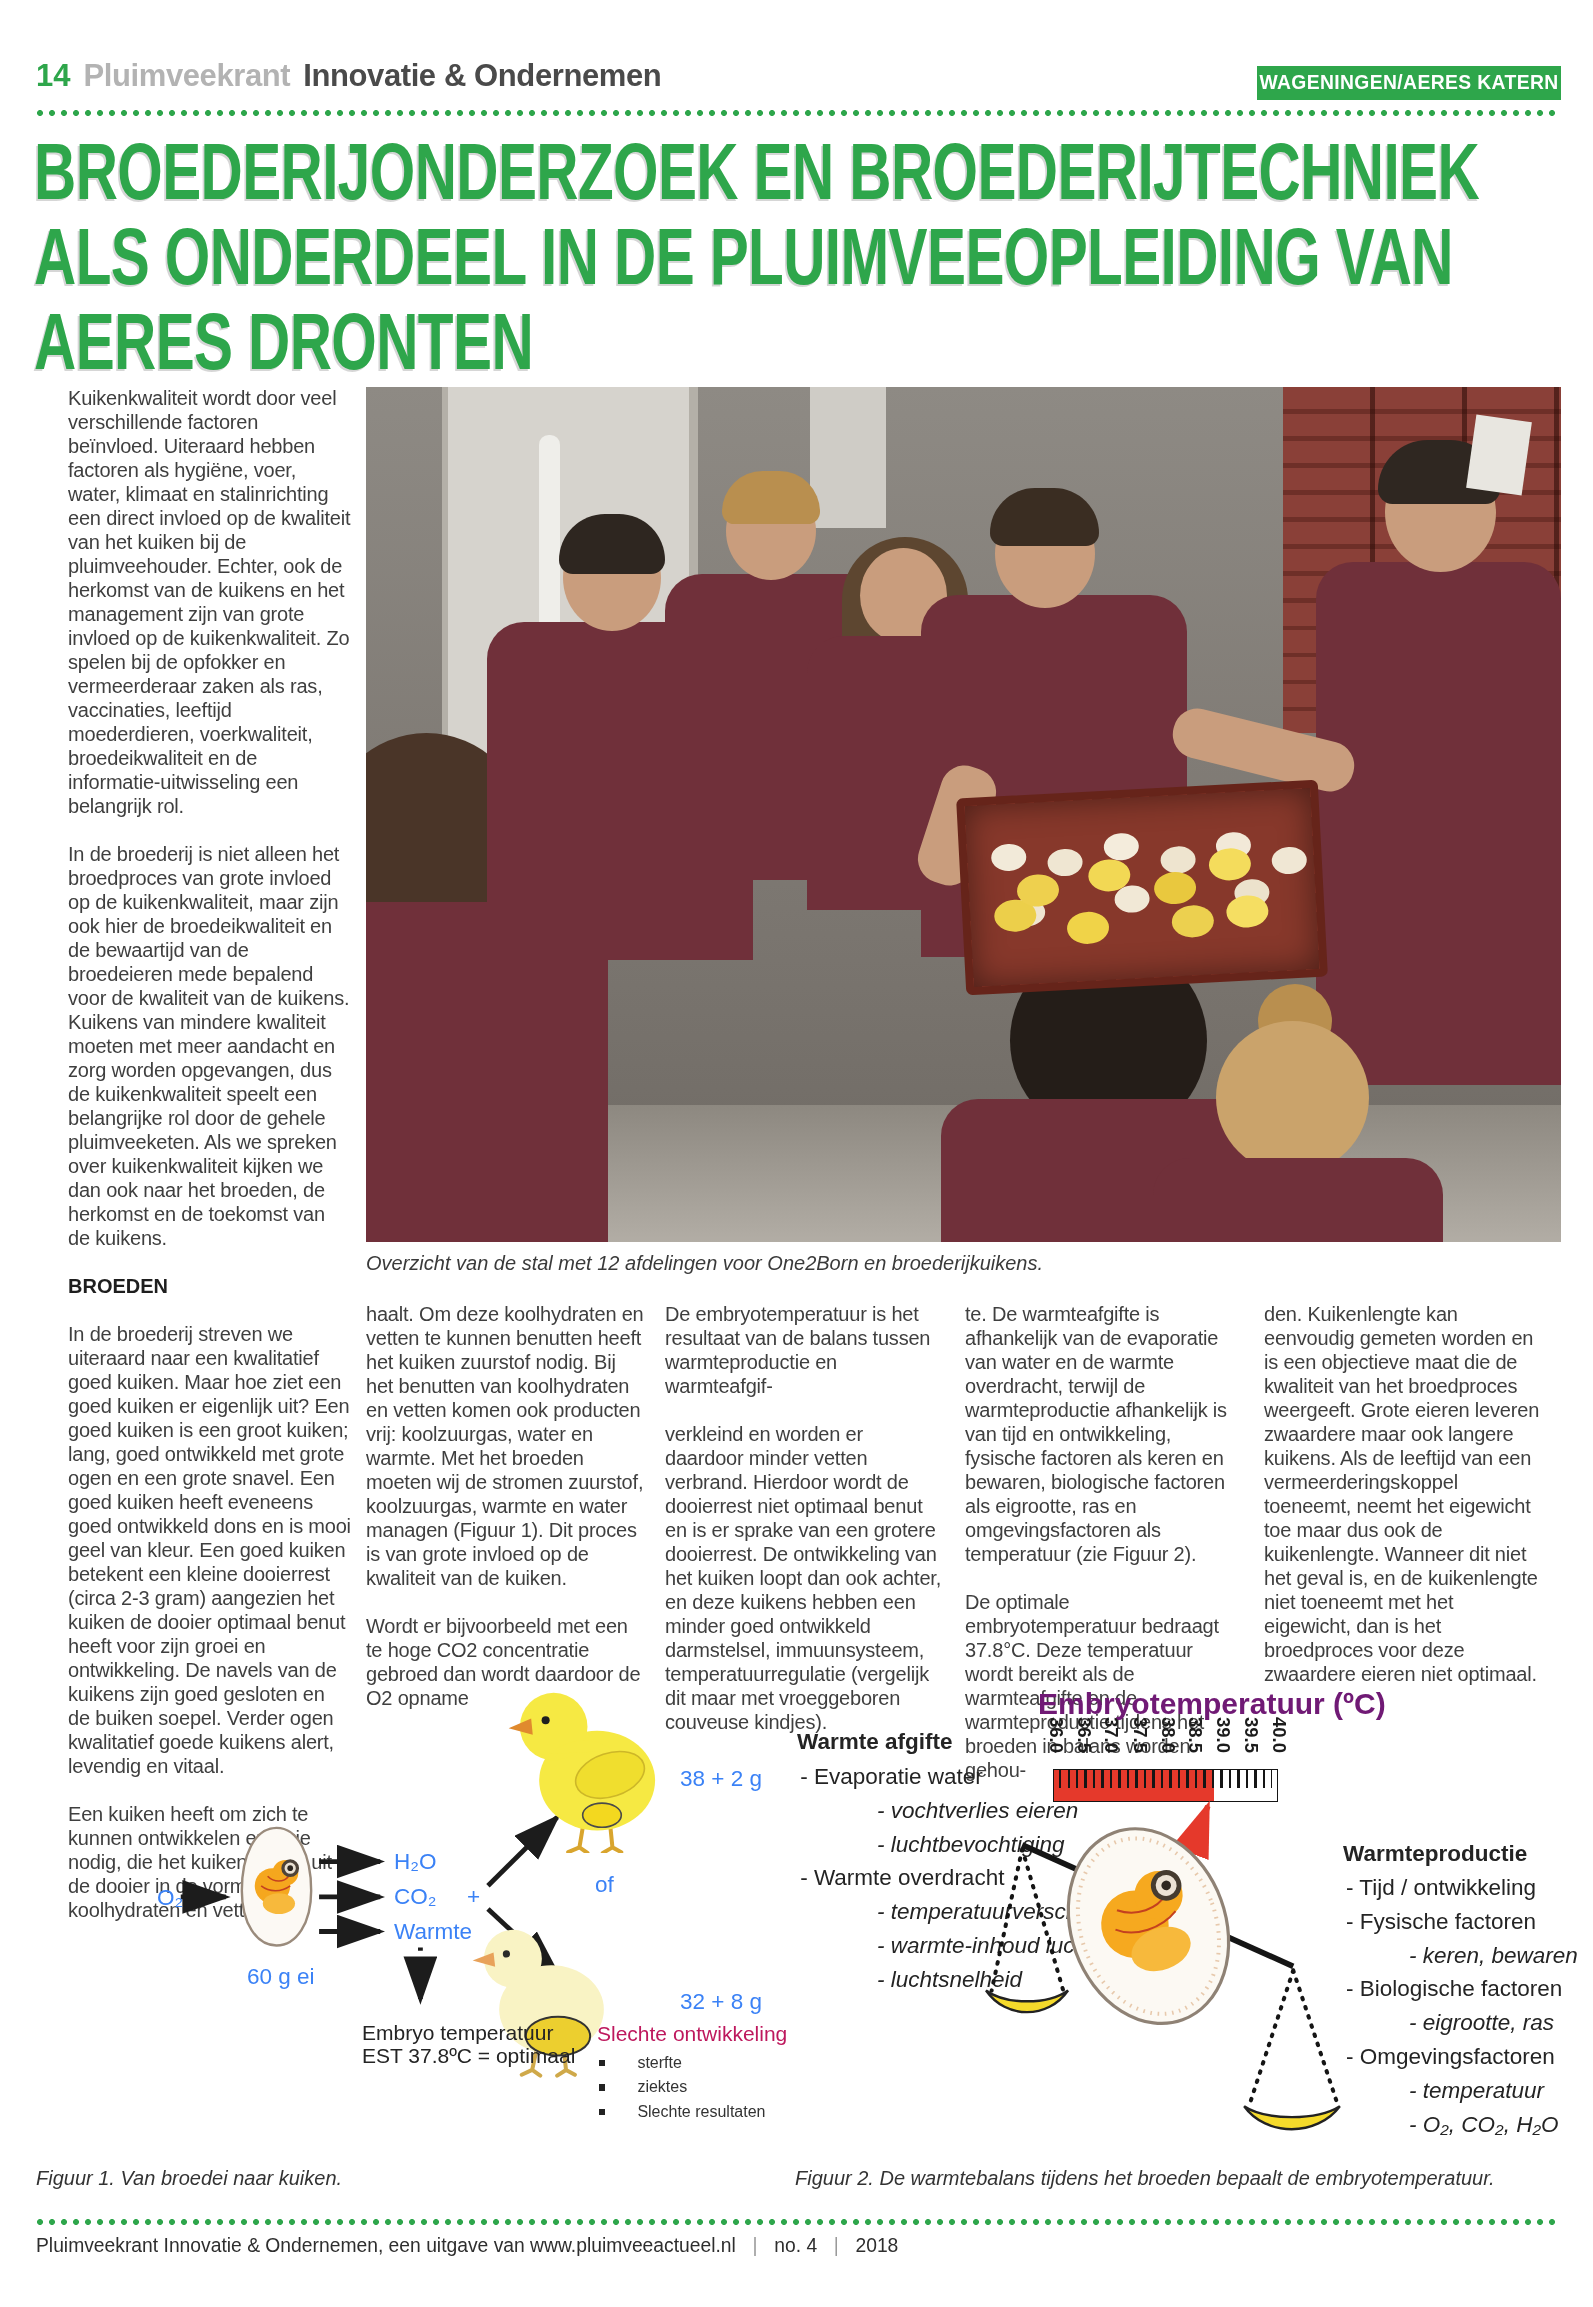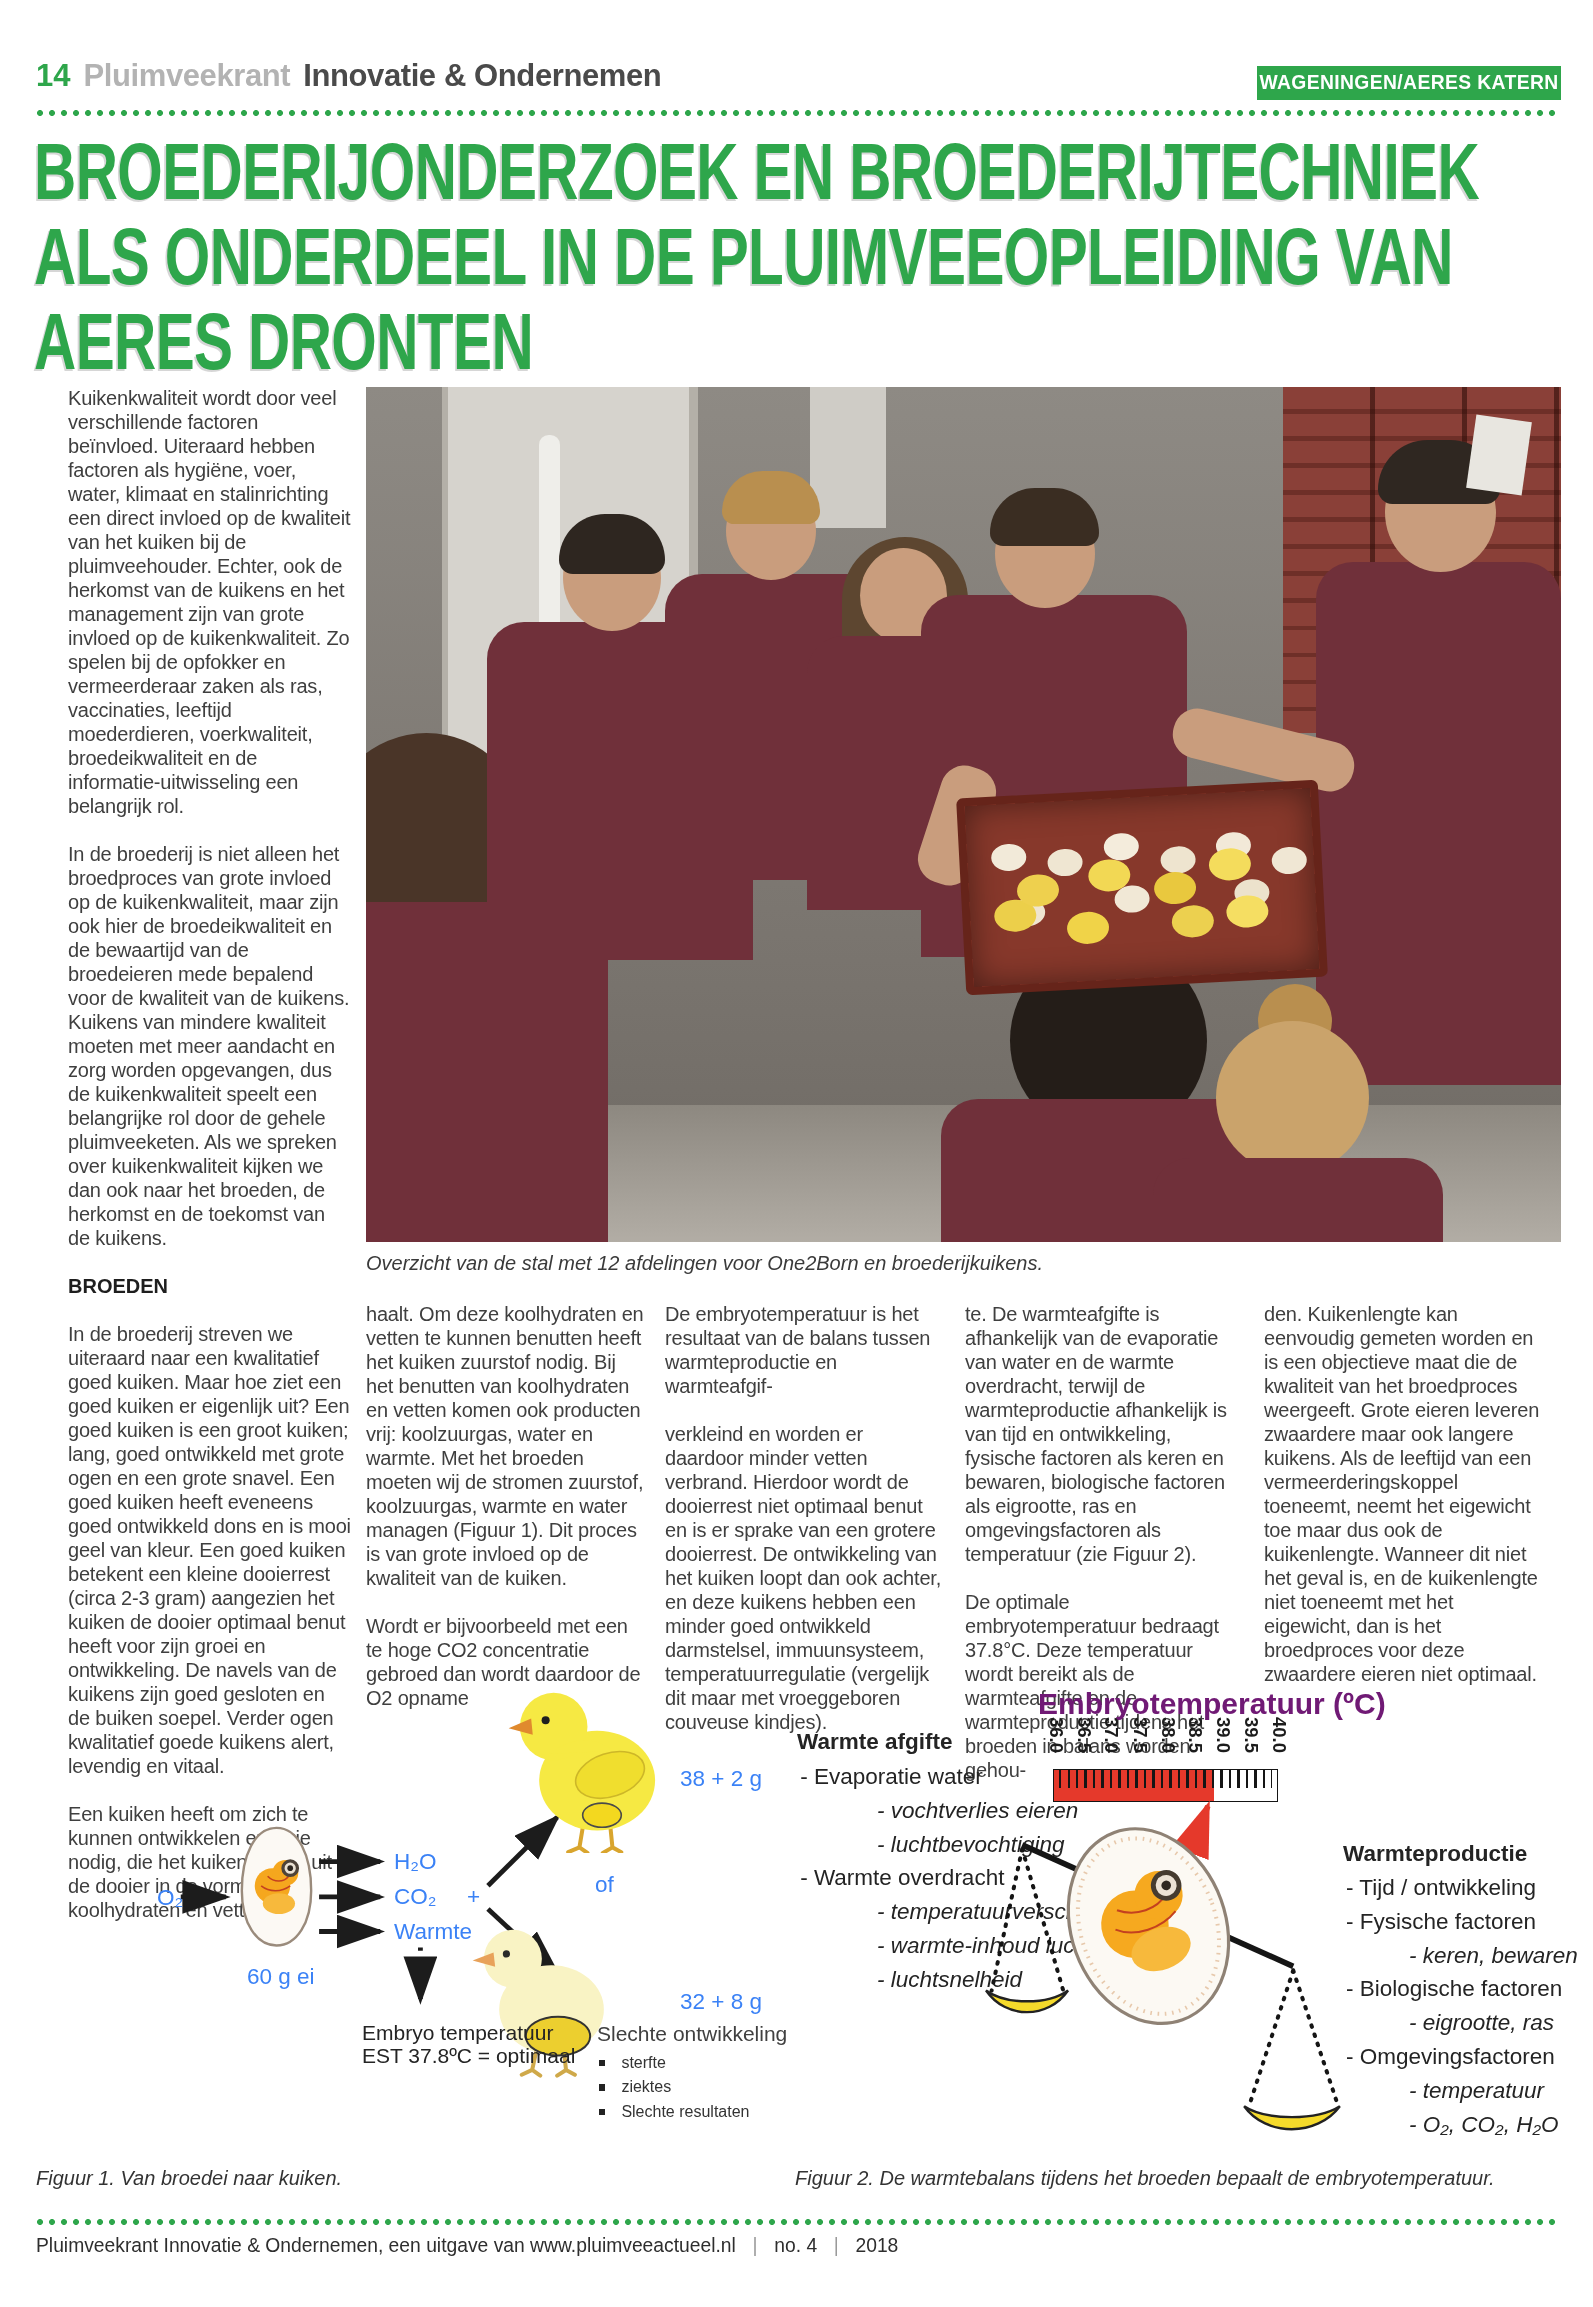--- a/index.html
+++ b/index.html
@@ -63,23 +63,23 @@
            box-shadow:72px -11.3px 0 #f2d854,137px 4.8px 0 #e9c83e,193px -16px 0 #f4dc5c,
                       48px 40px 0 #f0d348,153px 39px 0 #ecd04f,208px 32px 0 #f5de62,-24px 24px 0 #eccf4a;}
   .caption{position:absolute;left:366px;top:1252px;font-size:20px;font-style:italic;color:#3a3a3a;}
 
   
   .figlabel{position:absolute;font-size:22.5px;color:#3b82f6;white-space:nowrap;}
   .fig1{position:absolute;left:36px;top:1690px;width:764px;height:471px;}
   .fig2{position:absolute;left:797px;top:1690px;width:764px;height:471px;}
   .figsvg{position:absolute;left:0;top:0;}
   .small-label{position:absolute;font-size:21px;color:#242424;white-space:nowrap;}
-  .bad-title{position:absolute;left:561px;top:332px;font-size:21px;color:#404040;white-space:nowrap;}
+  .bad-title{position:absolute;left:561px;top:332px;font-size:21px;color:#be185d;white-space:nowrap;}
   .bad-list{position:absolute;left:563px;top:364px;font-size:16px;color:#333;}
-  .bl-row{display:flex;align-items:center;margin-bottom:6.4px;}
+  .bl-row{display:flex;align-items:center;margin-bottom:6.4px;gap:16px;}
   .sq{display:inline-block;width:6.4px;height:6.4px;background:#222;margin-right:16px;flex:0 0 6.4px;}
   .figcap{position:absolute;top:2167px;font-size:20px;font-style:italic;color:#333;}
   .figcap1{left:36px;}
   .figcap2{left:795px;}
 
   
   .f2row{position:absolute;font-size:22.5px;color:#242424;white-space:nowrap;}
   .lvl2{font-style:italic;}
   .f2title{font-weight:bold;}
 

